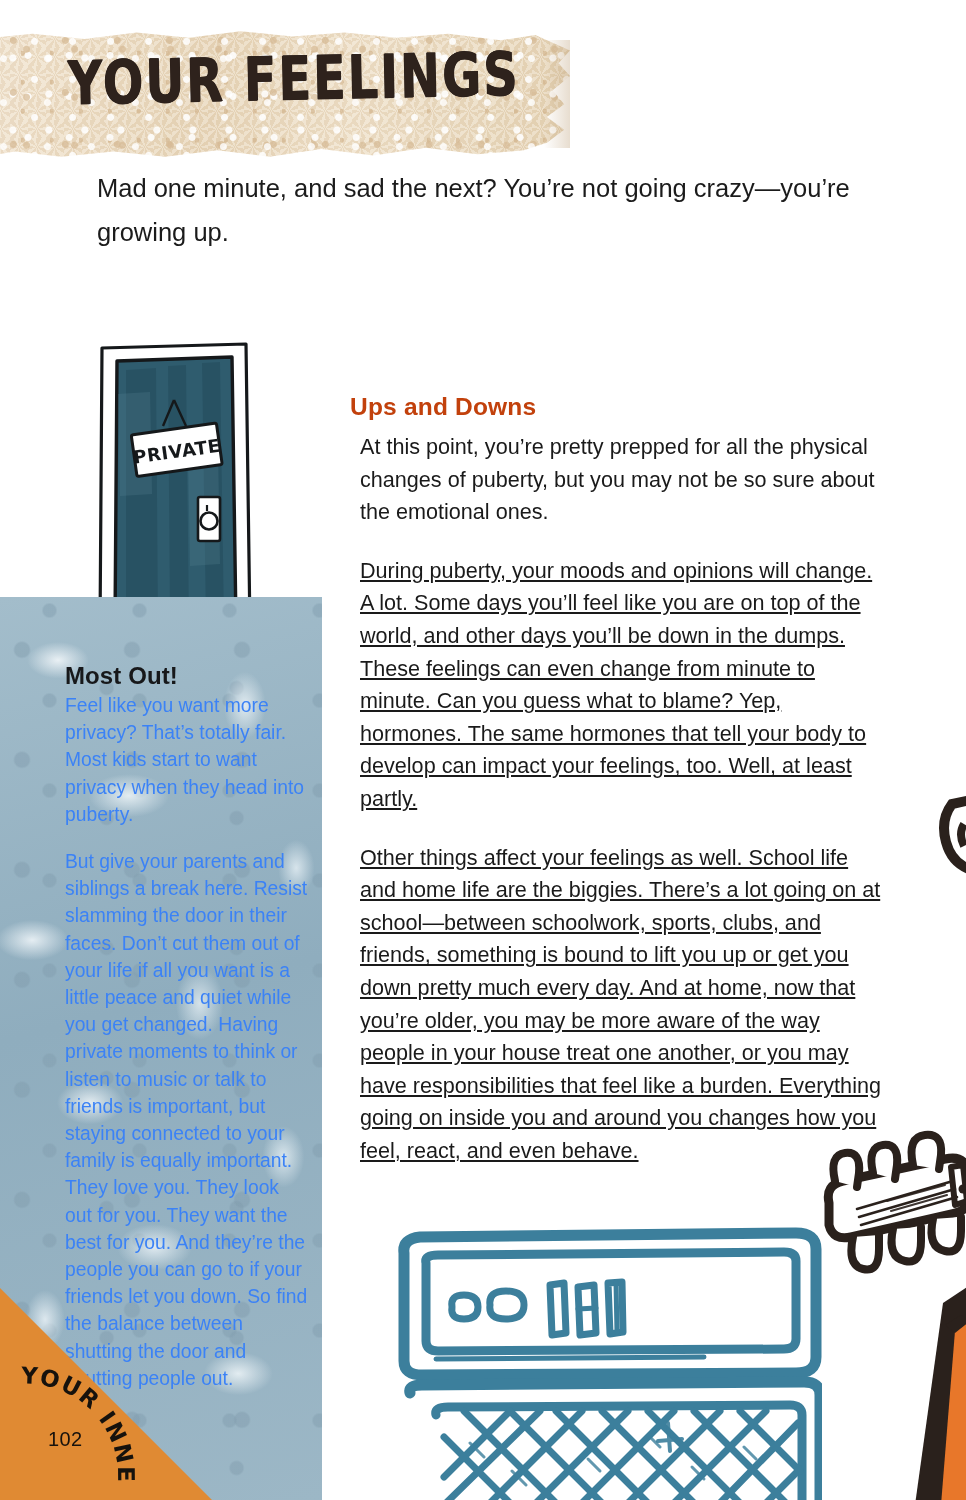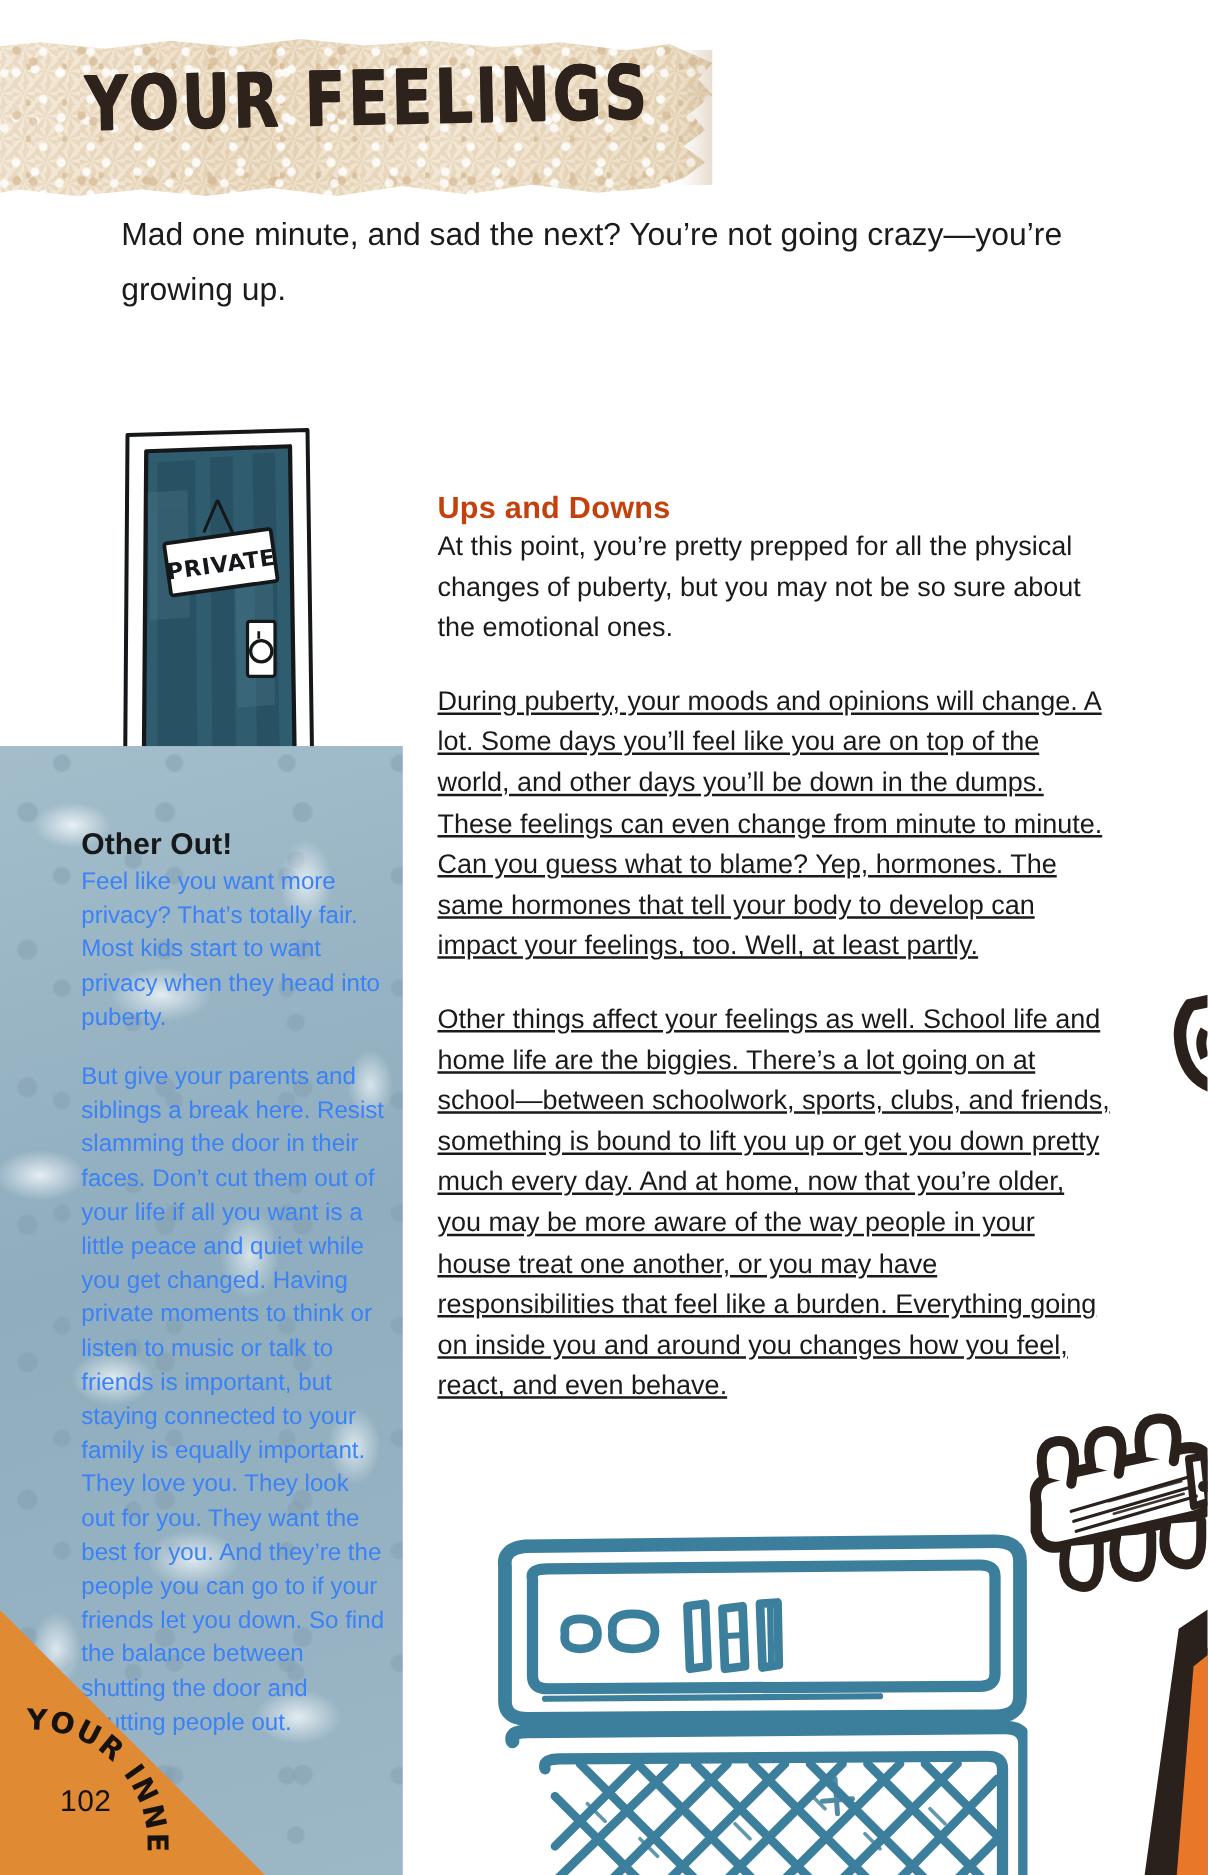--- a/index.html
+++ b/index.html
@@ -153,21 +153,21 @@
   #col-body {
     position: absolute;
     left: 350px;
     top: 421px;
     width: 542px;
     font-size: 21.6px;
     line-height: 32.6px;
     color: #1a1a1a;
     font-weight: 300;
   }
-  #col-body p { margin: 0; }
+  #col-body p { margin: 10px; }
   #col-body p + p { margin-top: 26px; text-decoration: underline; }
 
   
   #door-illo {
     position: absolute;
     left: 60px;
     top: 334px;
     width: 225px;
     height: 320px;
   }
@@ -210,21 +210,21 @@
     position: absolute;
     inset: 0;
     background: #e08a33;
     clip-path: polygon(0% 0%, 0% 100%, 100% 100%);
   }
   #corner-tab svg { position: absolute; inset: 0; }
   #page-number {
     position: absolute;
     left: 48px;
     top: 1428px;
-    font-size: 24px;
+    font-size: 20px;
     font-weight: 400;
     color: #16120d;
     letter-spacing: 0.4px;
   }
 </style>
 </head>
 <body>
 
 <div id="title-banner">
   <div class="paper"></div>
@@ -261,21 +261,21 @@
       <text x="117" y="124" font-family="'DejaVu Sans', sans-serif" font-size="18" font-weight="700" fill="#15181a" text-anchor="middle" letter-spacing="0.6">PRIVATE</text>
     </g>
 
     <rect x="138" y="163" width="22" height="44" rx="2" fill="#ffffff" stroke="#15181a" stroke-width="2.6"></rect>
     <circle cx="149" cy="187" r="8.5" fill="#ffffff" stroke="#15181a" stroke-width="2.6"></circle>
     <path d="M147 171 L147 177" stroke="#15181a" stroke-width="2.2"></path>
   </svg>
 </div>
 
 <div id="blue-panel"></div>
-<div id="sidebar-heading">Other Out!</div>
+<div id="sidebar-heading">Most Out!</div>
 <div id="sidebar-body">
   <p>Feel like you want more privacy? That’s totally fair. Most kids start to want privacy when they head into puberty.</p>
   <p>But give your parents and siblings a break here. Resist slamming the door in their faces. Don’t cut them out of your life if all you want is a little peace and quiet while you get changed. Having private moments to think or listen to music or talk to friends is important, but staying connected to your family is equally important. They love you. They look out for you. They want the best for you. And they’re the people you can go to if your friends let you down. So find the balance between shutting the door and shutting people out.</p>
 </div>
 
 <div id="col-heading">Ups and Downs</div>
 <div id="col-body">
   <p>At this point, you’re pretty prepped for all the physical changes of puberty, but you may not be so sure about the emotional ones.</p>
   <p>During puberty, your moods and opinions will change. A lot. Some days you’ll feel like you are on top of the world, and other days you’ll be down in the dumps. These feelings can even change from minute to minute. Can you guess what to blame? Yep, hormones. The same hormones that tell your body to develop can impact your feelings, too. Well, at least partly.</p>
   <p>Other things affect your feelings as well. School life and home life are the biggies. There’s a lot going on at school—between schoolwork, sports, clubs, and friends, something is bound to lift you up or get you down pretty much every day. And at home, now that you’re older, you may be more aware of the way people in your house treat one another, or you may have responsibilities that feel like a burden. Everything going on inside you and around you changes how you feel, react, and even behave.</p>

